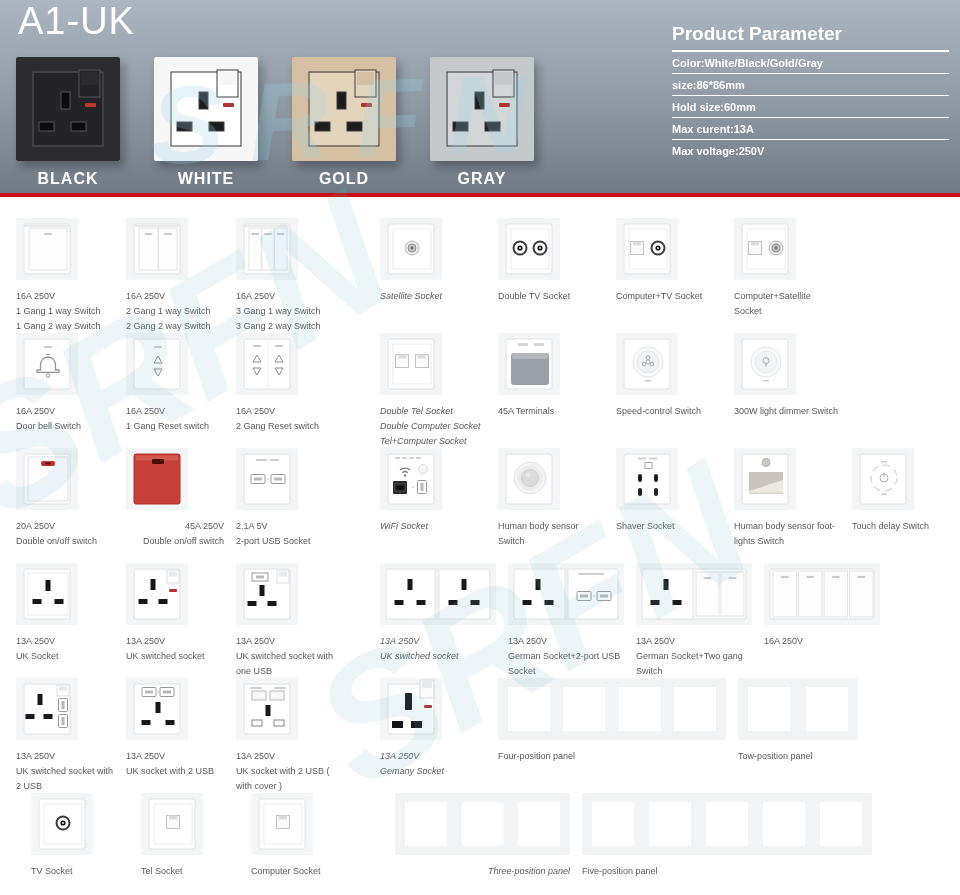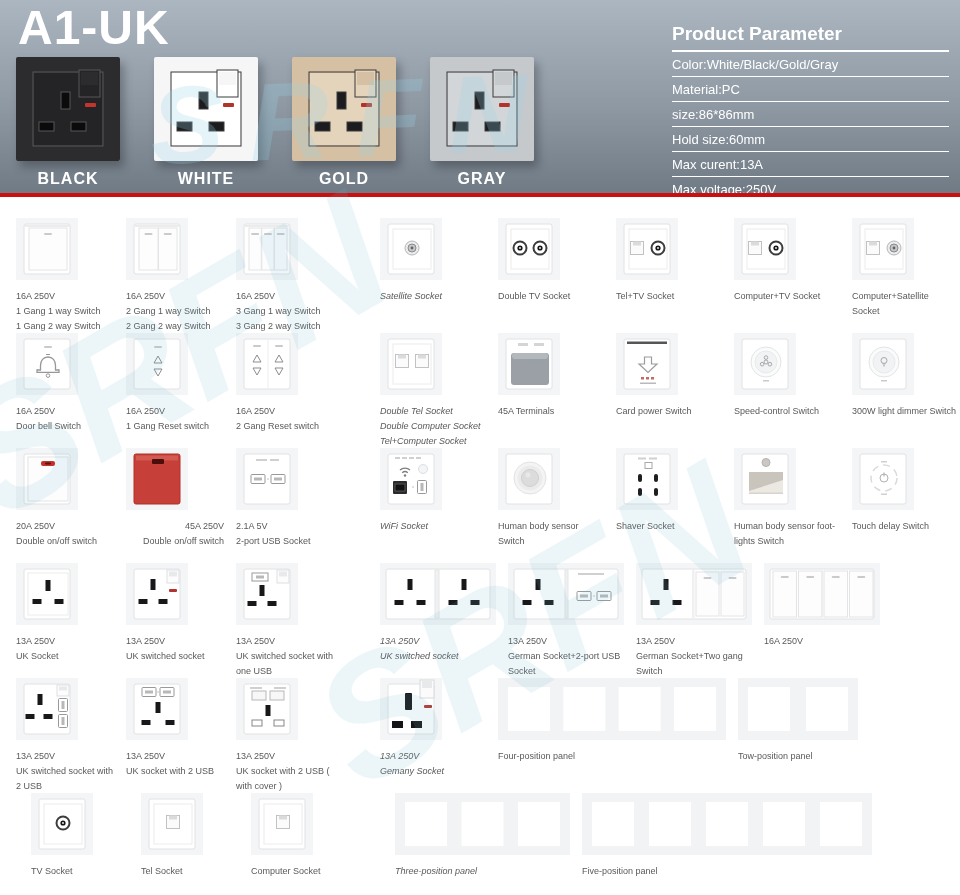--- a/index.html
+++ b/index.html
@@ -1,27 +1,27 @@
 <!DOCTYPE html>
 <html><head>
 <meta charset="utf-8">
 <style>
   html,body{margin:0;padding:0;background:#fff;}
   body{font-family:"Liberation Sans",sans-serif;}
   .page{position:relative;width:960px;height:895px;background:#fff;overflow:hidden;}
   
   .header{position:relative;height:197px;background:linear-gradient(180deg,#abb6c1 0%,#8e98a3 55%,#6e7984 100%);}
-  .title{position:absolute;left:18px;top:0;font-size:48px;font-weight:bold;color:#fff;letter-spacing:1px;}
+  .title{position:absolute;left:18px;top:0;font-size:38px;font-weight:normal;color:#fff;letter-spacing:1px;}
   .variants{position:absolute;left:16px;top:57px;display:flex;gap:34px;}
   .variant{width:104px;text-align:center;}
   .variant svg{display:block;box-shadow:4px 6px 9px rgba(0,0,0,.28);}
   .variant-label{margin-top:9px;color:#fff;font-weight:bold;font-size:16px;letter-spacing:1px;}
   .params{position:absolute;left:672px;top:23px;width:277px;color:#fff;}
   .params-title{font-size:19px;font-weight:bold;padding-bottom:5px;border-bottom:2px solid #fff;}
-  .param-row{font-size:13px;padding:5px 0 4px;border-bottom:1.5px solid #fff;}
+  .param-row{font-size:11px;padding:5px 0 4px;border-bottom:1.5px solid #fff;font-weight:bold;}
   .param-row:last-child{border-bottom:none;}
   .redbar{position:absolute;left:0;bottom:0;width:100%;height:4px;}
   
   .grid{position:relative;padding:21px 0 0 16px;}
   .grid-row{display:flex;gap:12px;height:115px;align-items:flex-start;}
   .cell{flex:none;}
   .cell.group-gap{margin-left:34px;font-style:italic;}
   .thumb{background:#f4f5f6;height:62px;}
   .thumb.nobg{background:none;}
   .thumb svg{display:block;}
@@ -85,21 +85,20 @@
   <rect x="45" y="35" width="9" height="17" fill="#1c1c1e" stroke="#3a3a3c"></rect>
   <rect x="23" y="65" width="15" height="9" fill="#1c1c1e" stroke="#3a3a3c"></rect>
               <rect x="55" y="65" width="15" height="9" fill="#1c1c1e" stroke="#3a3a3c"></rect>
 </svg></span>
     <div class="variant-label">GRAY</div></div>
       </div>
     <aside class="params">
       <div class="params-title">Product Parameter</div>
       <div id="param-rows">
           <div class="param-row">Color:White/Black/Gold/Gray</div>
-          <div class="param-row">Material:PC</div>
           <div class="param-row">size:86*86mm</div>
           <div class="param-row">Hold size:60mm</div>
           <div class="param-row">Max curent:13A</div>
           <div class="param-row">Max voltage:250V</div>
         </div>
     </aside>
     <div class="redbar" id="redbar" style="background: rgb(201, 15, 15);"></div>
   </header>
   <main class="grid" id="grid">
     <div class="wm wm-grid" style="left:-60px;top:60px;">SRFN</div>
@@ -193,36 +192,20 @@
               <rect x="8" y="6" width="46" height="50" rx="2" fill="#fff" stroke="#e1e2e4"></rect>
               <rect x="13" y="11" width="38" height="40" fill="none" stroke="#ececee"></rect>
               <rect x="14.5" y="23.5" width="13" height="13" fill="#fbfbfc" stroke="#c0c2c4"></rect>
               <rect x="17" y="23.5" width="8" height="4" fill="#dadbdd"></rect>
               <circle cx="42" cy="30" r="6.5" fill="#fff" stroke="#3c3c3e" stroke-width="2"></circle>
               <circle cx="42" cy="30" r="2.6" fill="#141416"></circle>
               <circle cx="42" cy="30" r="0.9" fill="#fff"></circle>
             </svg>
       </div>
           <div class="lbl">
-            <div>Tel+TV Socket</div>
-          </div>
-        </div>
-        <div class="cell" style="width: 106px;">
-          <div class="thumb" style="width:62px">
-        <svg width="62" height="62" viewBox="0 0 62 62" xmlns="http://www.w3.org/2000/svg">
-              <rect x="8" y="6" width="46" height="50" rx="2" fill="#fff" stroke="#e1e2e4"></rect>
-              <rect x="13" y="11" width="38" height="40" fill="none" stroke="#ececee"></rect>
-              <rect x="14.5" y="23.5" width="13" height="13" fill="#fbfbfc" stroke="#c0c2c4"></rect>
-              <rect x="17" y="23.5" width="8" height="4" fill="#dadbdd"></rect>
-              <circle cx="42" cy="30" r="6.5" fill="#fff" stroke="#3c3c3e" stroke-width="2"></circle>
-              <circle cx="42" cy="30" r="2.6" fill="#141416"></circle>
-              <circle cx="42" cy="30" r="0.9" fill="#fff"></circle>
-            </svg>
-      </div>
-          <div class="lbl">
             <div>Computer+TV Socket</div>
           </div>
         </div>
         <div class="cell" style="width: 106px;">
           <div class="thumb" style="width:62px">
         <svg width="62" height="62" viewBox="0 0 62 62" xmlns="http://www.w3.org/2000/svg">
               <rect x="8" y="6" width="46" height="50" rx="2" fill="#fff" stroke="#e1e2e4"></rect>
               <rect x="13" y="11" width="38" height="40" fill="none" stroke="#ececee"></rect>
               <rect x="14.5" y="23.5" width="13" height="13" fill="#fbfbfc" stroke="#c0c2c4"></rect>
               <rect x="17" y="23.5" width="8" height="4" fill="#dadbdd"></rect>
@@ -306,36 +289,20 @@
         <svg width="62" height="62" viewBox="0 0 62 62" xmlns="http://www.w3.org/2000/svg">
               <rect x="8" y="6" width="46" height="50" rx="2" fill="#fff" stroke="#e1e2e4"></rect>
               <rect x="20" y="10" width="10" height="3" fill="#d4d5d7"></rect>
               <rect x="36" y="10" width="10" height="3" fill="#d4d5d7"></rect>
               <rect x="13" y="20" width="38" height="32" rx="3" fill="#9aa0a6"></rect>
               <rect x="14" y="20" width="36" height="6" rx="3" fill="#b3b8bd"></rect>
             </svg>
       </div>
           <div class="lbl">
             <div>45A Terminals</div>
-          </div>
-        </div>
-        <div class="cell" style="width: 106px;">
-          <div class="thumb" style="width:62px">
-        <svg width="62" height="62" viewBox="0 0 62 62" xmlns="http://www.w3.org/2000/svg">
-              <rect x="8" y="6" width="46" height="50" rx="2" fill="#fff" stroke="#e1e2e4"></rect>
-              <rect x="11" y="8.5" width="40" height="2.5" fill="#55565a"></rect>
-              <path d="M28.5 24h7v7h5.5l-9 8.5-9-8.5h5.5z" fill="none" stroke="#9b9c9e" stroke-width="1.2"></path>
-              <rect x="25" y="44" width="3" height="2.5" fill="#c46a64"></rect>
-              <rect x="30" y="44" width="3" height="2.5" fill="#c46a64"></rect>
-              <rect x="35" y="44" width="3" height="2.5" fill="#c46a64"></rect>
-              <rect x="24" y="49.5" width="16" height="1.5" fill="#b9babc"></rect>
-            </svg>
-      </div>
-          <div class="lbl">
-            <div>Card power Switch</div>
           </div>
         </div>
         <div class="cell" style="width: 106px;">
           <div class="thumb" style="width:62px">
         <svg width="62" height="62" viewBox="0 0 62 62" xmlns="http://www.w3.org/2000/svg">
               <rect x="8" y="6" width="46" height="50" rx="2" fill="#fff" stroke="#e1e2e4"></rect>
               <circle cx="32" cy="29" r="15" fill="#fafbfb" stroke="#e3e4e6" stroke-width="1"></circle>
               <circle cx="32" cy="29" r="11" fill="#f2f3f4" stroke="#e8e9eb" stroke-width="1"></circle>
               <rect x="29" y="47" width="6" height="1.5" fill="#c9cacc"></rect>
               <circle cx="32" cy="29" r="2" fill="none" stroke="#a7a8aa" stroke-width="1"></circle>
@@ -758,21 +725,21 @@
               <rect x="8" y="6" width="46" height="50" rx="2" fill="#fff" stroke="#e1e2e4"></rect>
               <rect x="13" y="11" width="38" height="40" fill="none" stroke="#ececee"></rect>
               <rect x="25.5" y="22.5" width="13" height="13" fill="#fbfbfc" stroke="#c0c2c4"></rect>
               <rect x="28" y="22.5" width="8" height="4" fill="#dadbdd"></rect>
             </svg>
       </div>
           <div class="lbl">
             <div>Computer Socket</div>
           </div>
         </div>
-        <div class="cell group-gap" style="width: 175px;">
+        <div class="cell group-gap" style="width: 175px; text-align: right;">
           <div class="thumb nobg" style="width:175px">
         <svg width="175" height="62" viewBox="0 0 175 62" xmlns="http://www.w3.org/2000/svg">
               <rect x="0" y="0" width="175" height="62" fill="#f2f3f5"></rect>
               <rect x="10" y="9" width="42" height="44" fill="#fff"></rect>
               <rect x="66.5" y="9" width="42" height="44" fill="#fff"></rect>
               <rect x="123" y="9" width="42" height="44" fill="#fff"></rect>
             </svg>
       </div>
           <div class="lbl">
             <div>Three-position panel</div>

